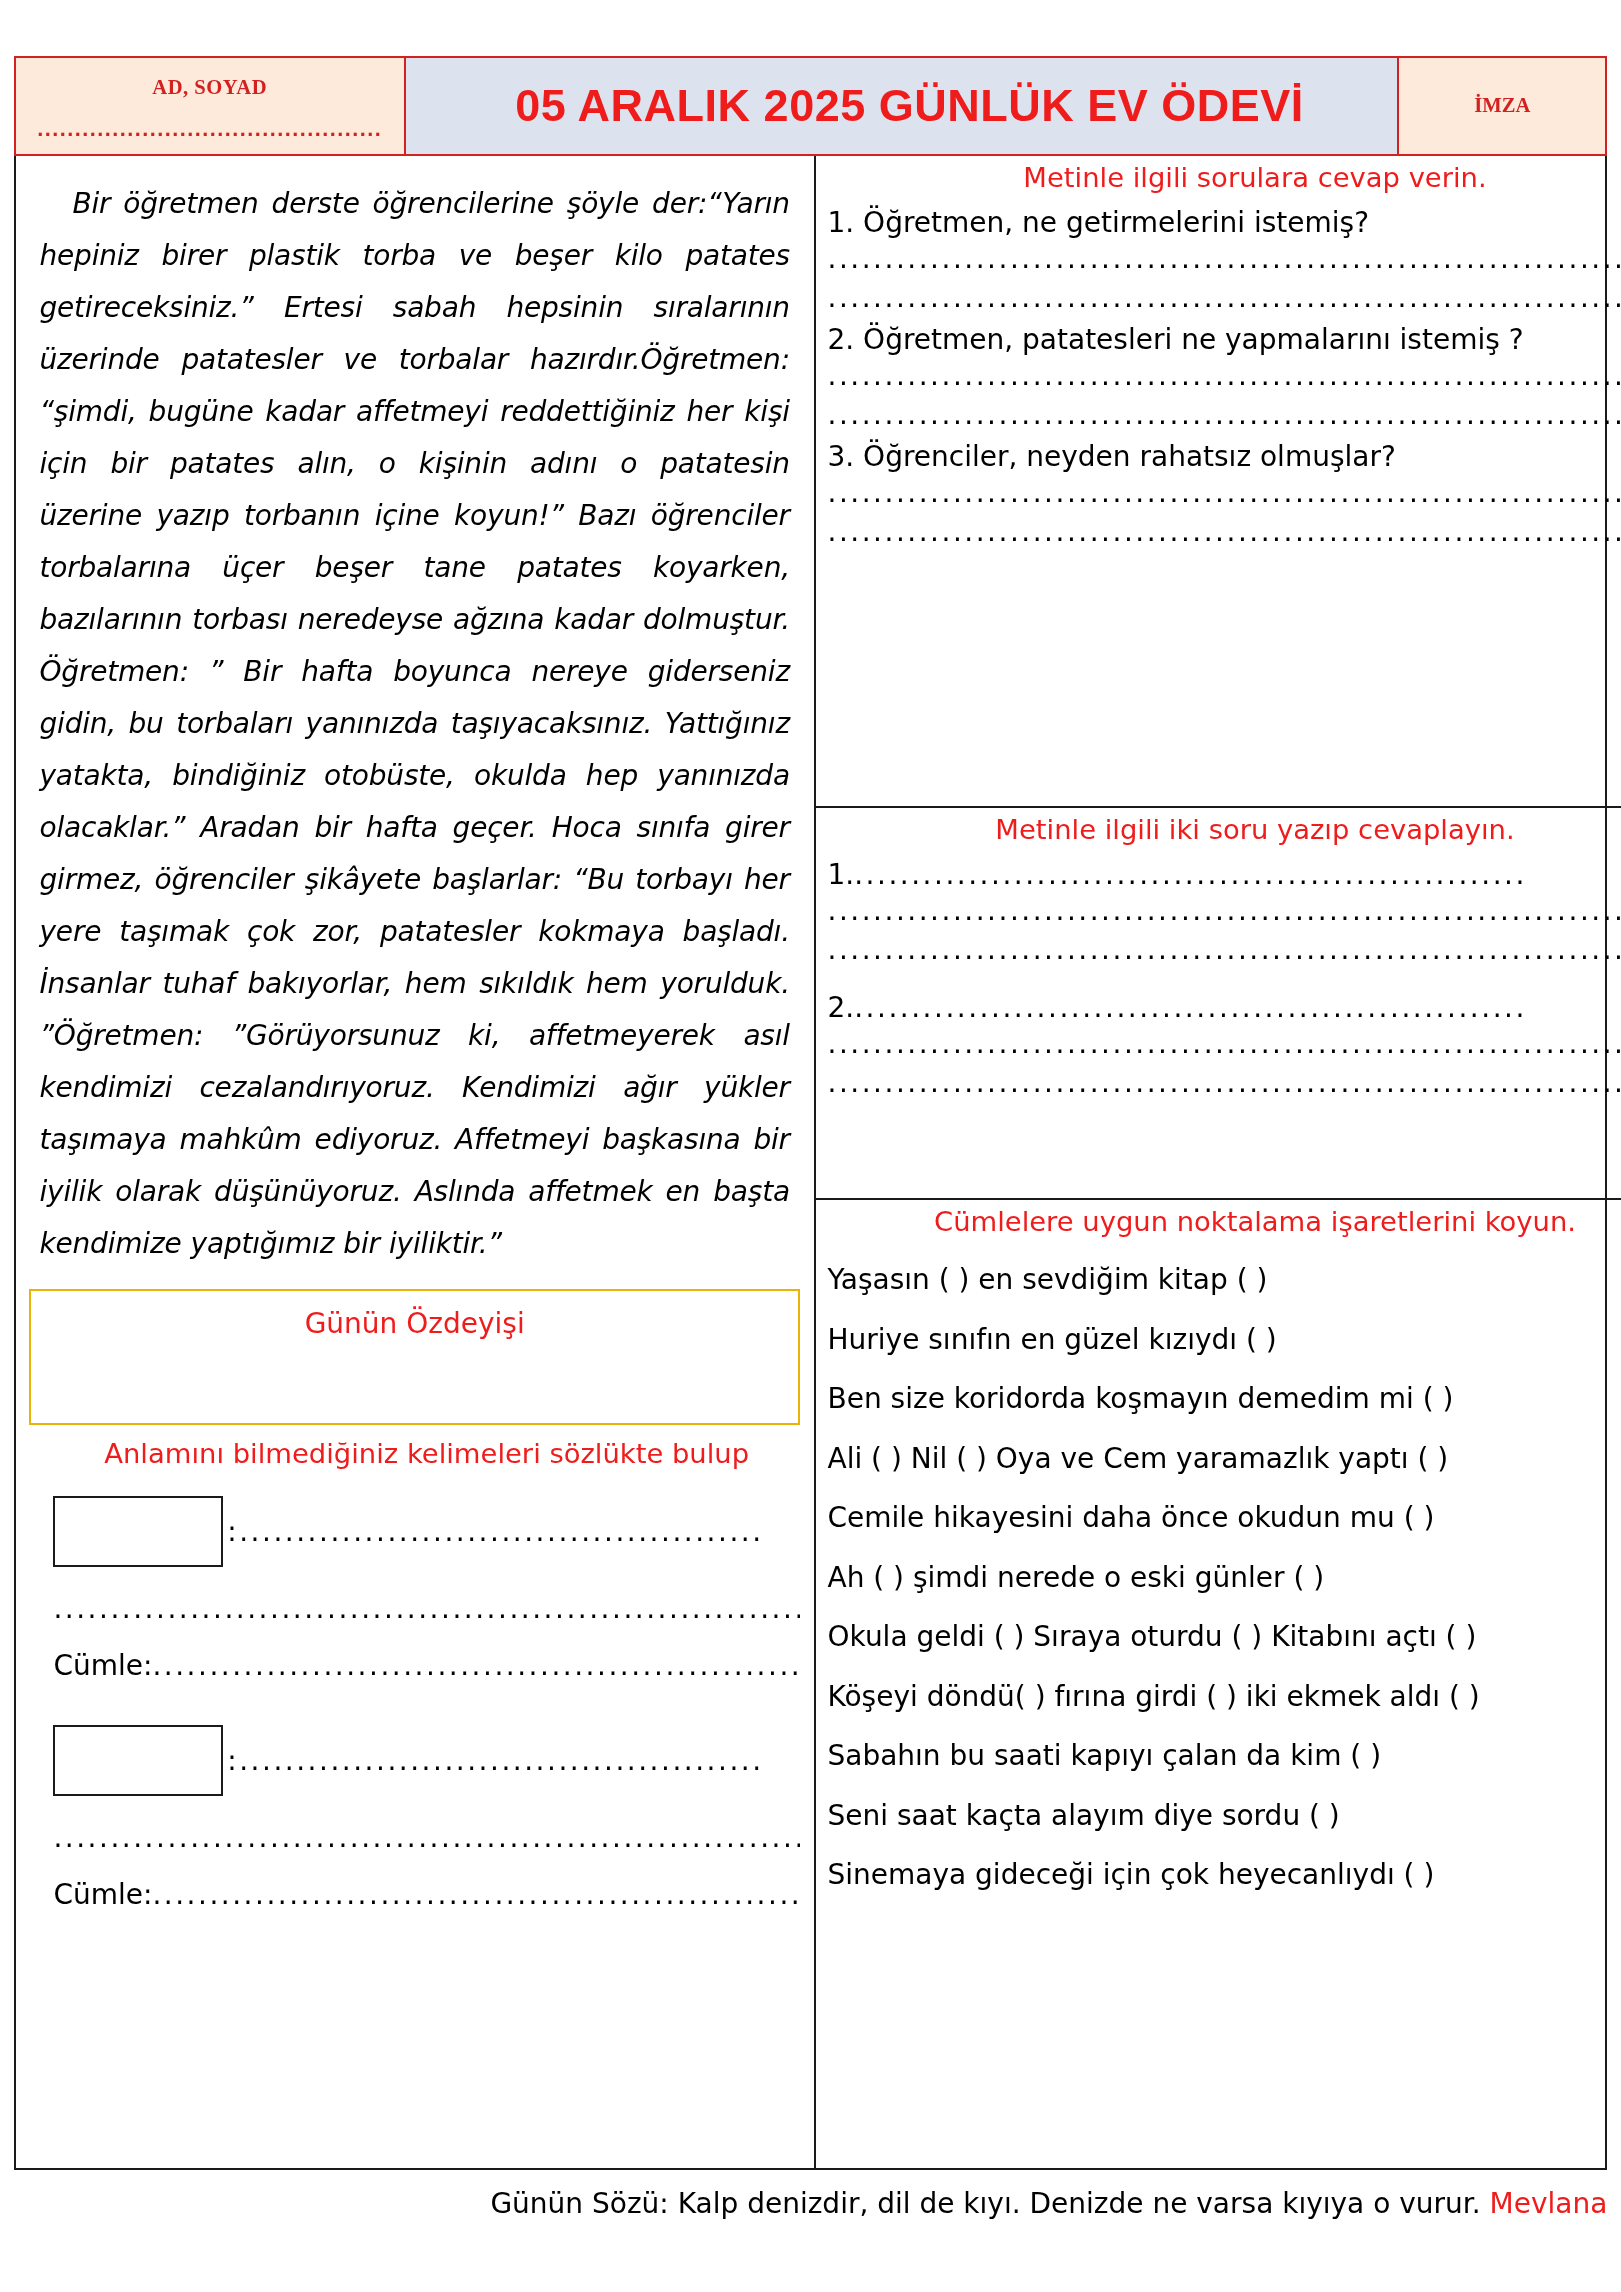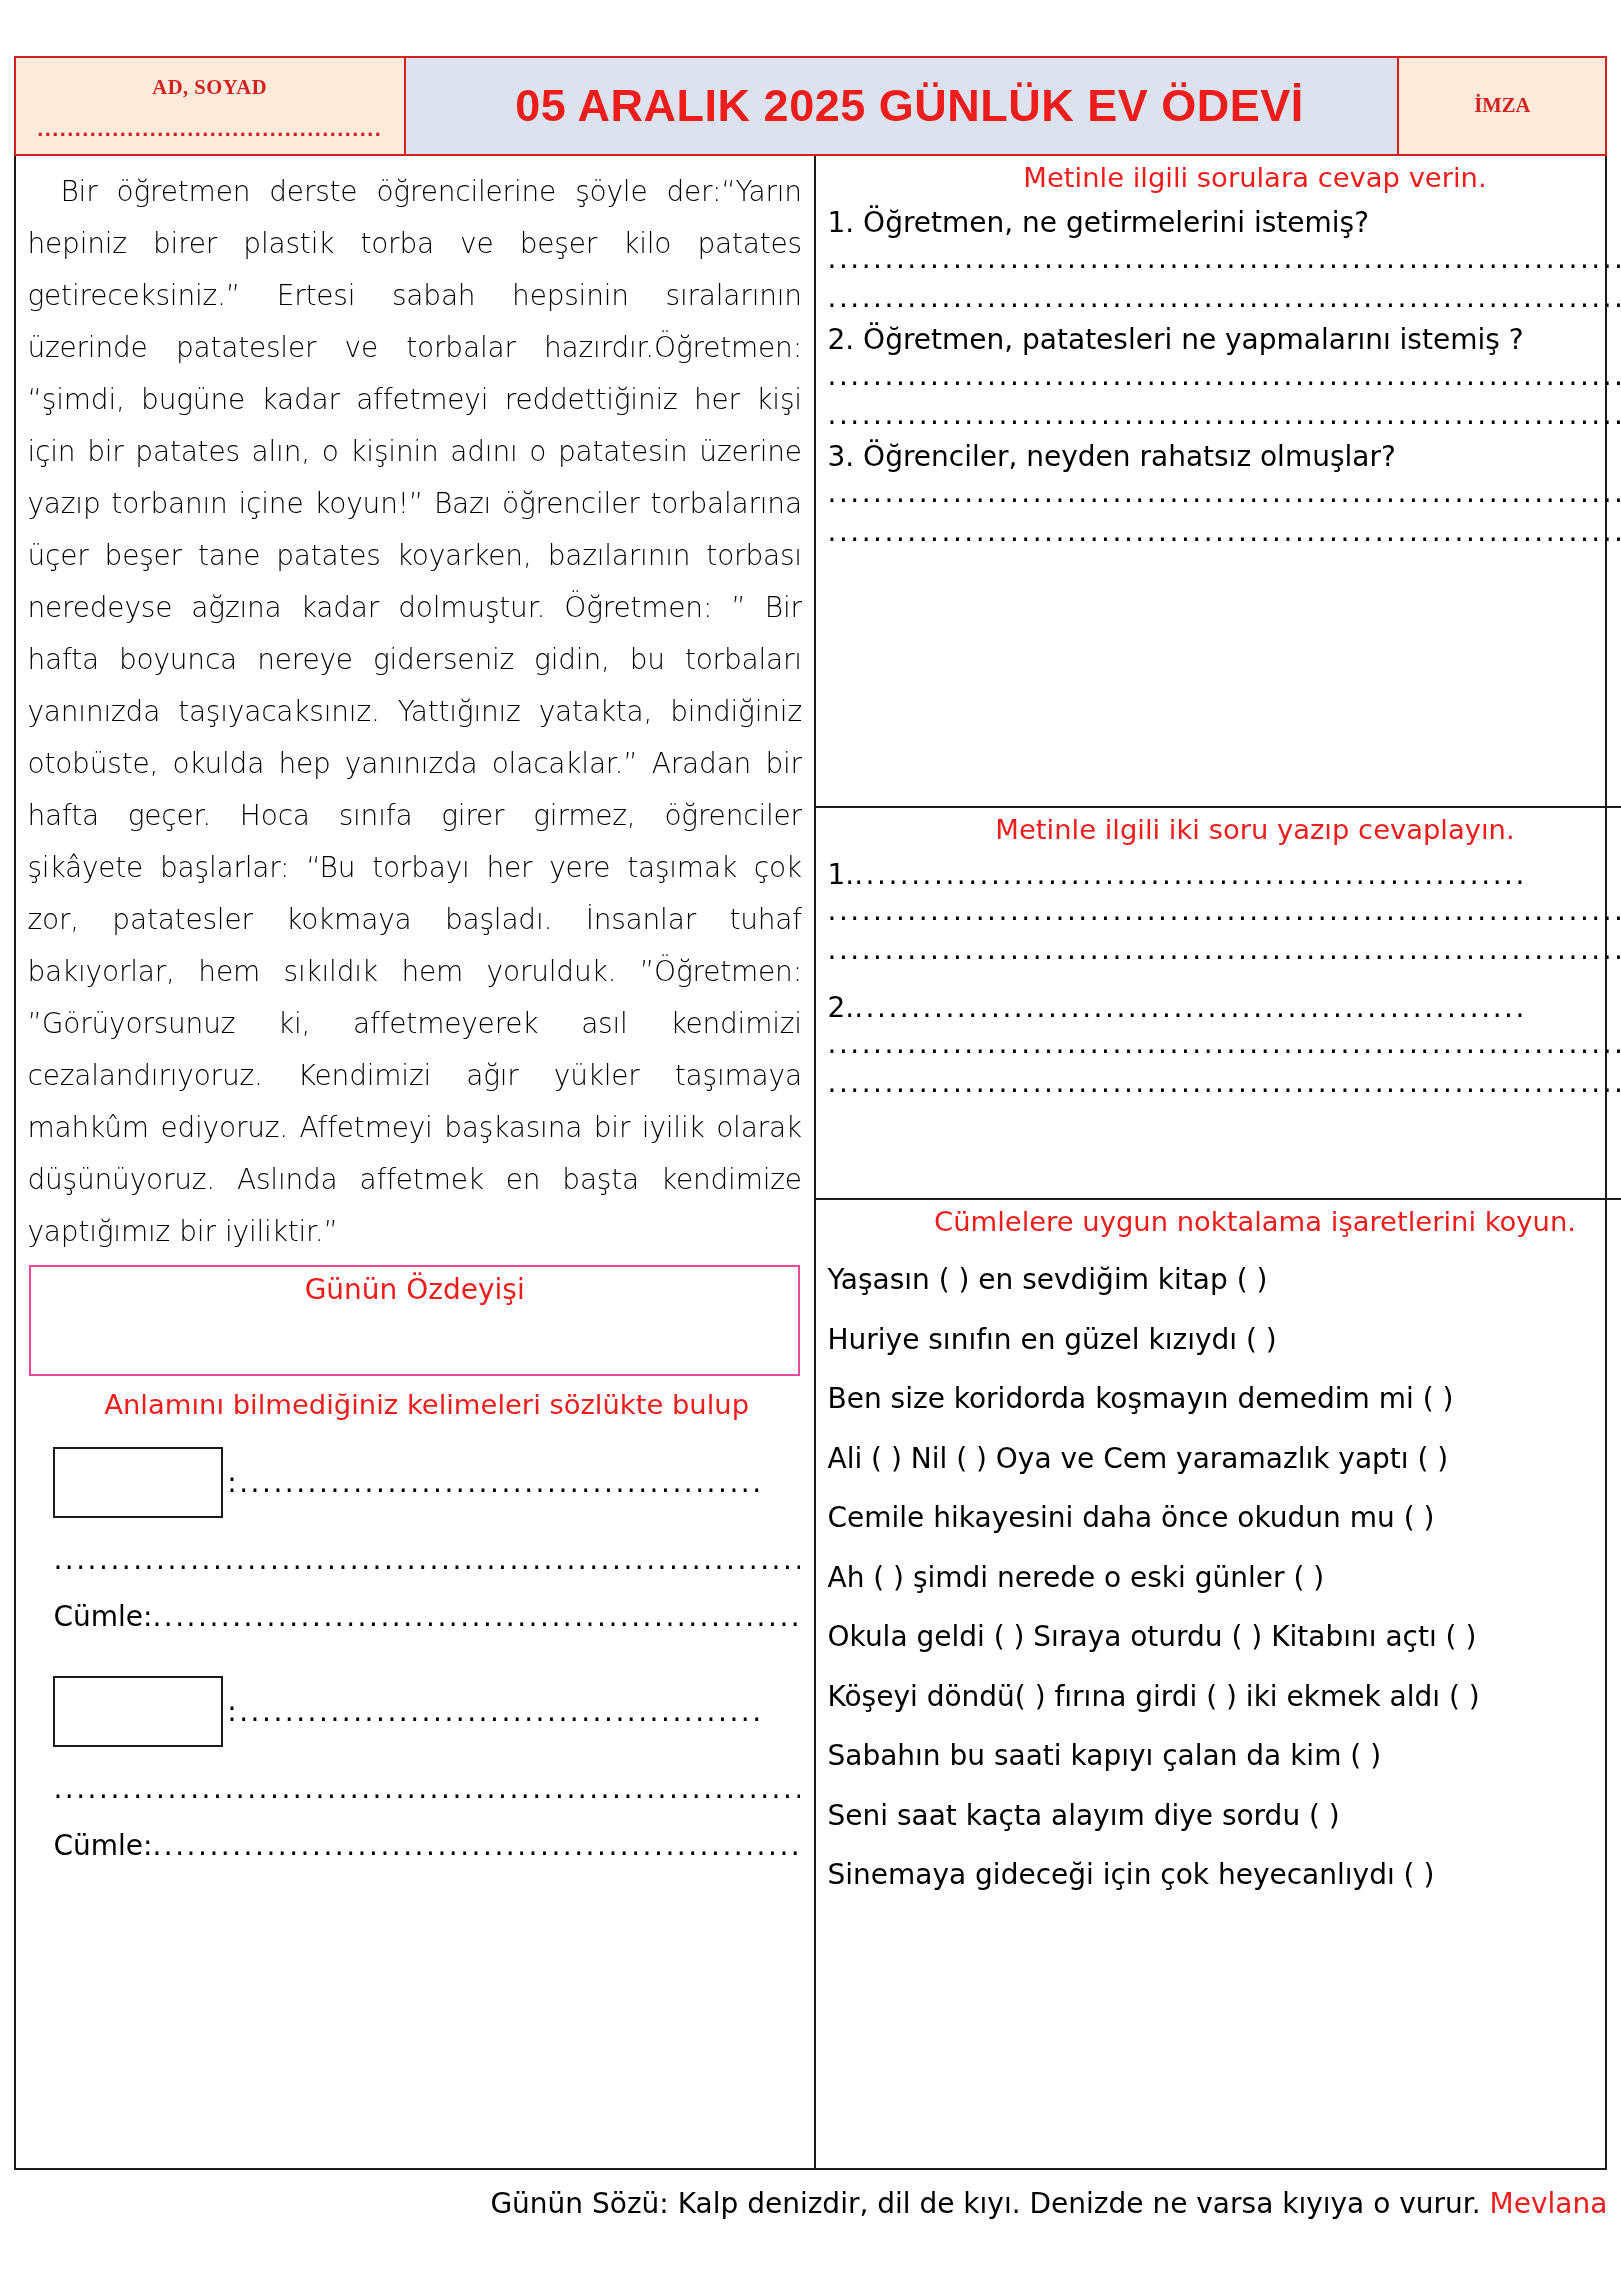--- a/index.html
+++ b/index.html
@@ -108,32 +108,32 @@
     padding: 9.8px 11.8px 3.9px 11.8px;
     font-size: 28px;
     line-height: 52px;
     text-align: justify;
     font-family: "DejaVu Sans", sans-serif;
     font-weight: 300;
     letter-spacing: -0.2px;
     hyphens: none;
     word-spacing: 0.5px;
   }
-  .story p { margin: 0; text-indent: 33px; }
+  .story p { margin: 12px; text-indent: 33px; font-style: italic; }
 
   
   .ozdeyis-wrap { padding: 0; }
   .ozdeyis {
     margin: 3.9px 13.7px 0 13.7px;
-    height: 111px;
-    border: 2px solid #ec4899;
+    height: 136px;
+    border: 2px solid #eab308;
     display: flex;
     justify-content: center;
     align-items: flex-start;
-    padding-top: 6px;
+    padding-top: 16px;
   }
   .ozdeyis .ttl {
     color: #ef1c1c;
     font-size: 28px;
     font-family: "DejaVu Sans", sans-serif;
   }
 
   
   .sozluk { padding: 7.8px 13.7px 0 13.7px; flex: 1; margin-left: 24px; }
   .sozluk .head {

